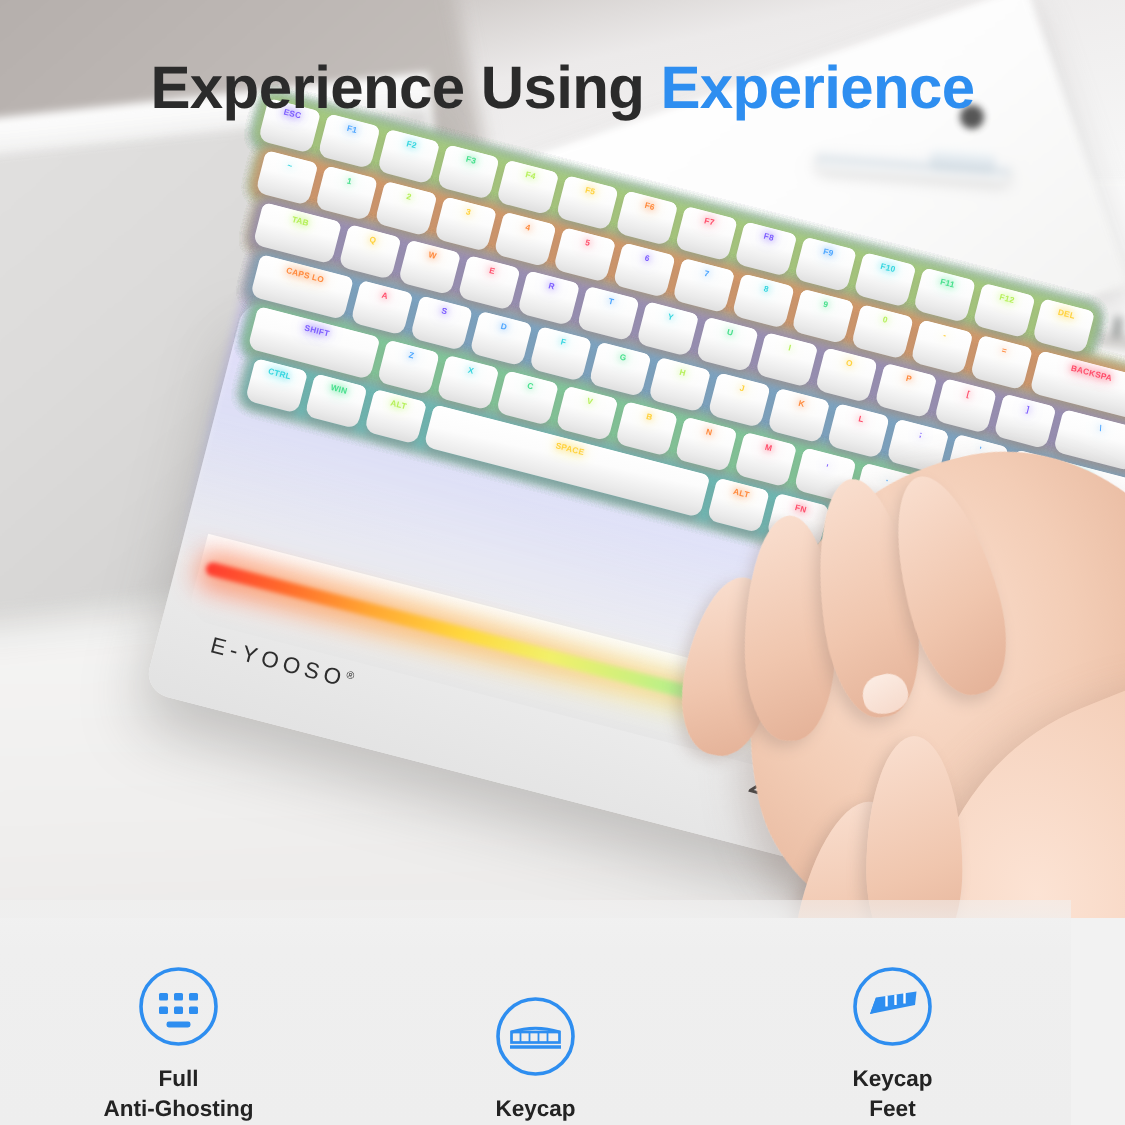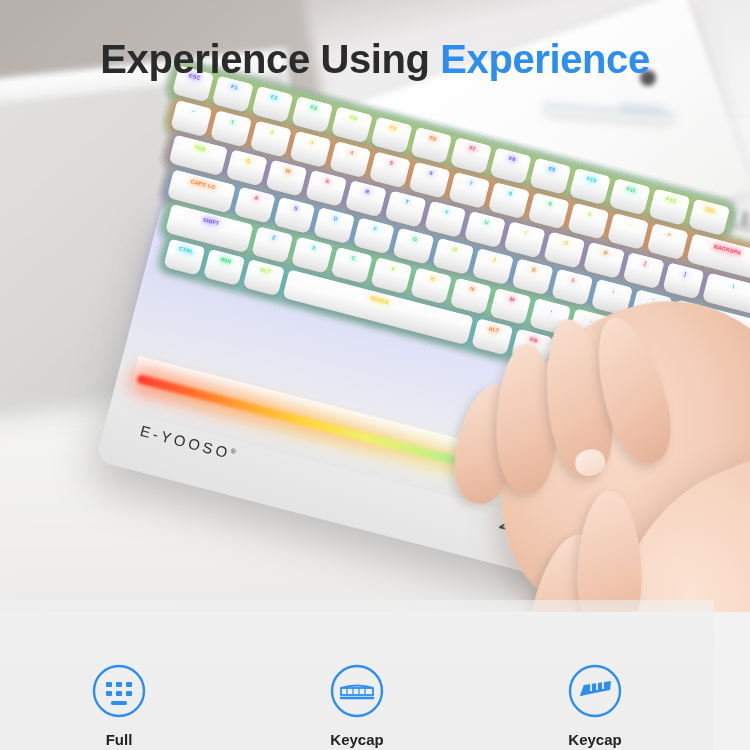--- a/index.html
+++ b/index.html
@@ -372,20 +372,21 @@
             <rect x="35" y="19" width="6" height="5" rx="1"></rect>
             <rect x="15" y="28" width="6" height="5" rx="1"></rect>
             <rect x="25" y="28" width="6" height="5" rx="1"></rect>
             <rect x="35" y="28" width="6" height="5" rx="1"></rect>
             <rect x="20" y="38" width="16" height="4" rx="1.6"></rect>
           </g>
         </svg>
       </div>
       <div class="f-label">
         <span>Full</span>
+        <span>Anti-Ghosting</span>
       </div>
     </div>
 
 
     <div class="feature">
       <div class="f-icon">
         <svg width="56" height="56" viewBox="0 0 56 56">
           <circle cx="28" cy="28" r="25" fill="none" stroke="#2e8ef0" stroke-width="2.4"></circle>
           <path d="M12 25 Q28 20 44 25" fill="none" stroke="#2e8ef0" stroke-width="2"></path>
           <rect x="12" y="25" width="32" height="7" fill="none" stroke="#2e8ef0" stroke-width="1.8"></rect>
@@ -411,17 +412,18 @@
           <g stroke="#ffffff" stroke-width="1.6">
             <line x1="24" y1="21" x2="24" y2="28"></line>
             <line x1="30" y1="20" x2="30" y2="27"></line>
             <line x1="36" y1="19" x2="36" y2="26"></line>
           </g>
           <path d="M13 33 L20 31 L17 22 Z" fill="#2e8ef0"></path>
         </svg>
       </div>
       <div class="f-label">
         <span>Keycap</span>
+        <span>Feet</span>
       </div>
     </div>
 
   </div>
 </div>
 
 </body></html>

